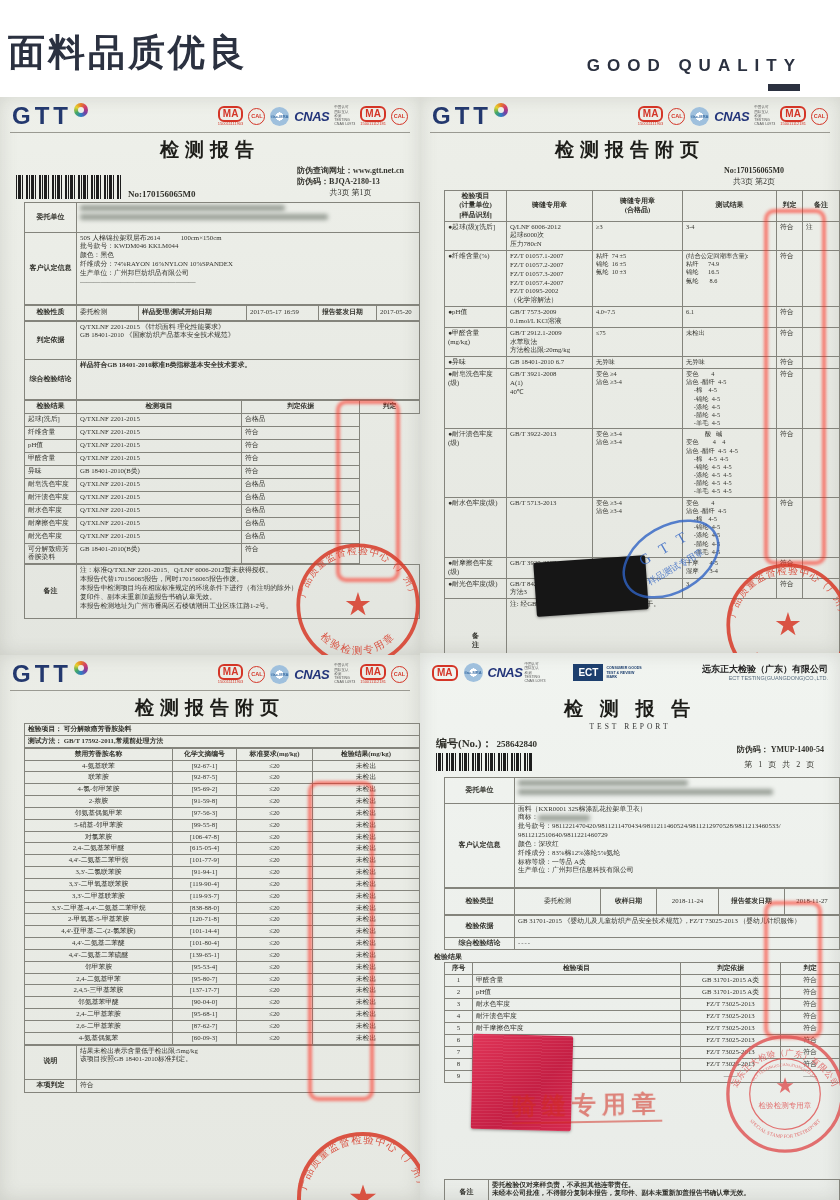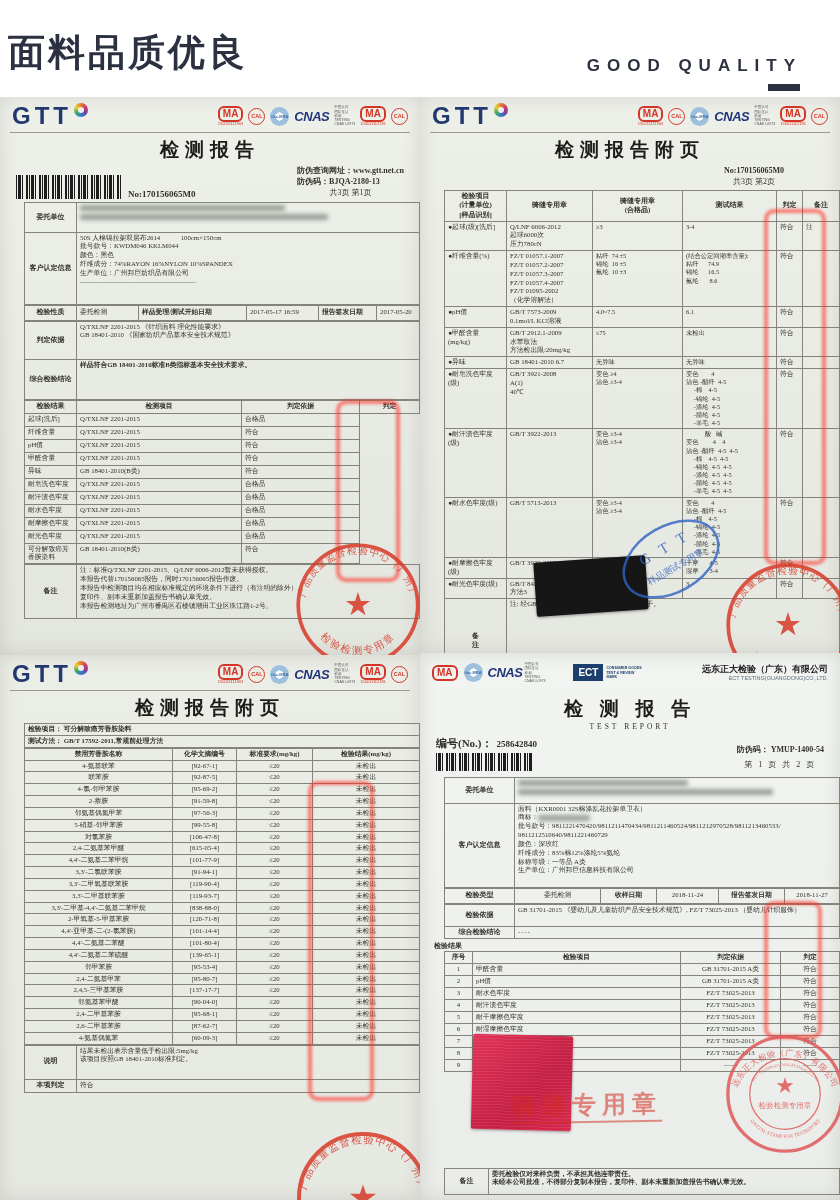--- a/index.html
+++ b/index.html
@@ -836,21 +836,21 @@
     <table>
       <colgroup>
           <col style="width:70px">
           <col style="width:86px">
           <col style="width:56px">
           <col style="width:62px">
           <col style="width:66px">
           <col>
         </colgroup>
       <tbody>
-          <tr style="height:15px">
+          <tr style="height:26px">
         <td class="lab b">检验类型</td>
         <td class="ctr mid">委托检测</td>
         <td class="ctr mid b">收样日期</td>
         <td class="ctr mid">2018-11-24</td>
         <td class="ctr mid b">报告签发日期</td>
         <td class="ctr mid">2018-11-27</td>
       </tr>
     </tbody>
       </table>
     <table>

